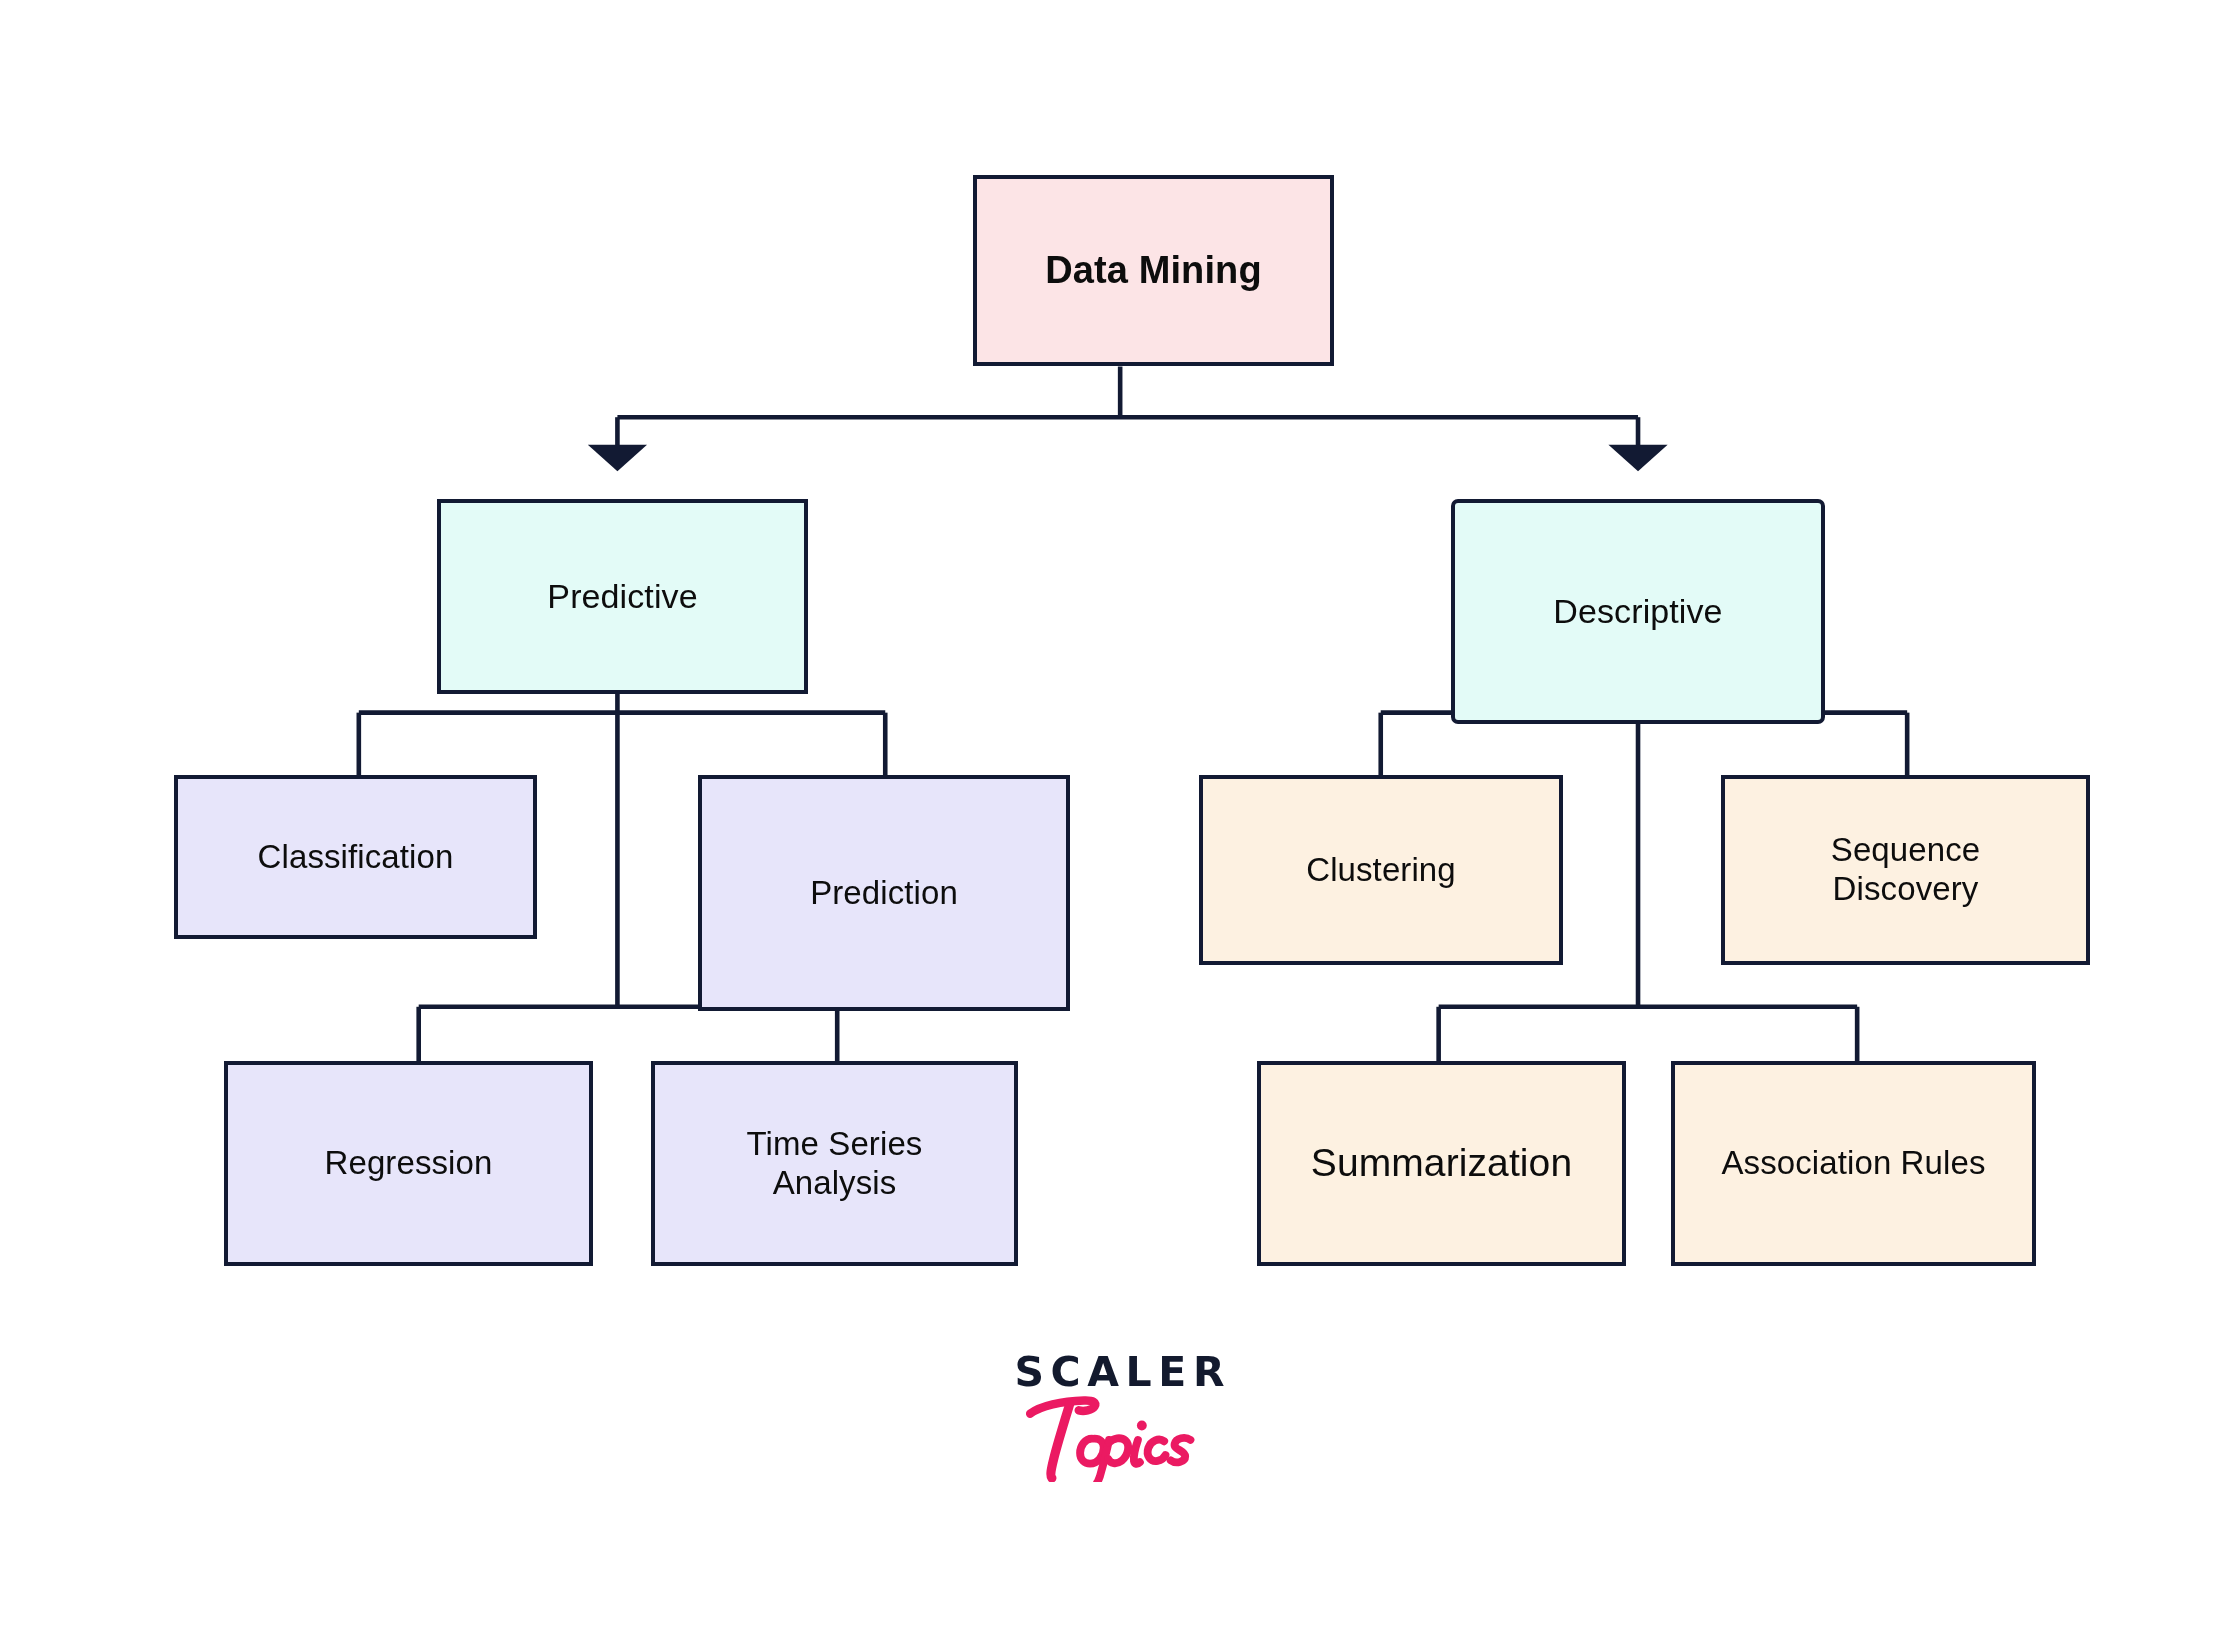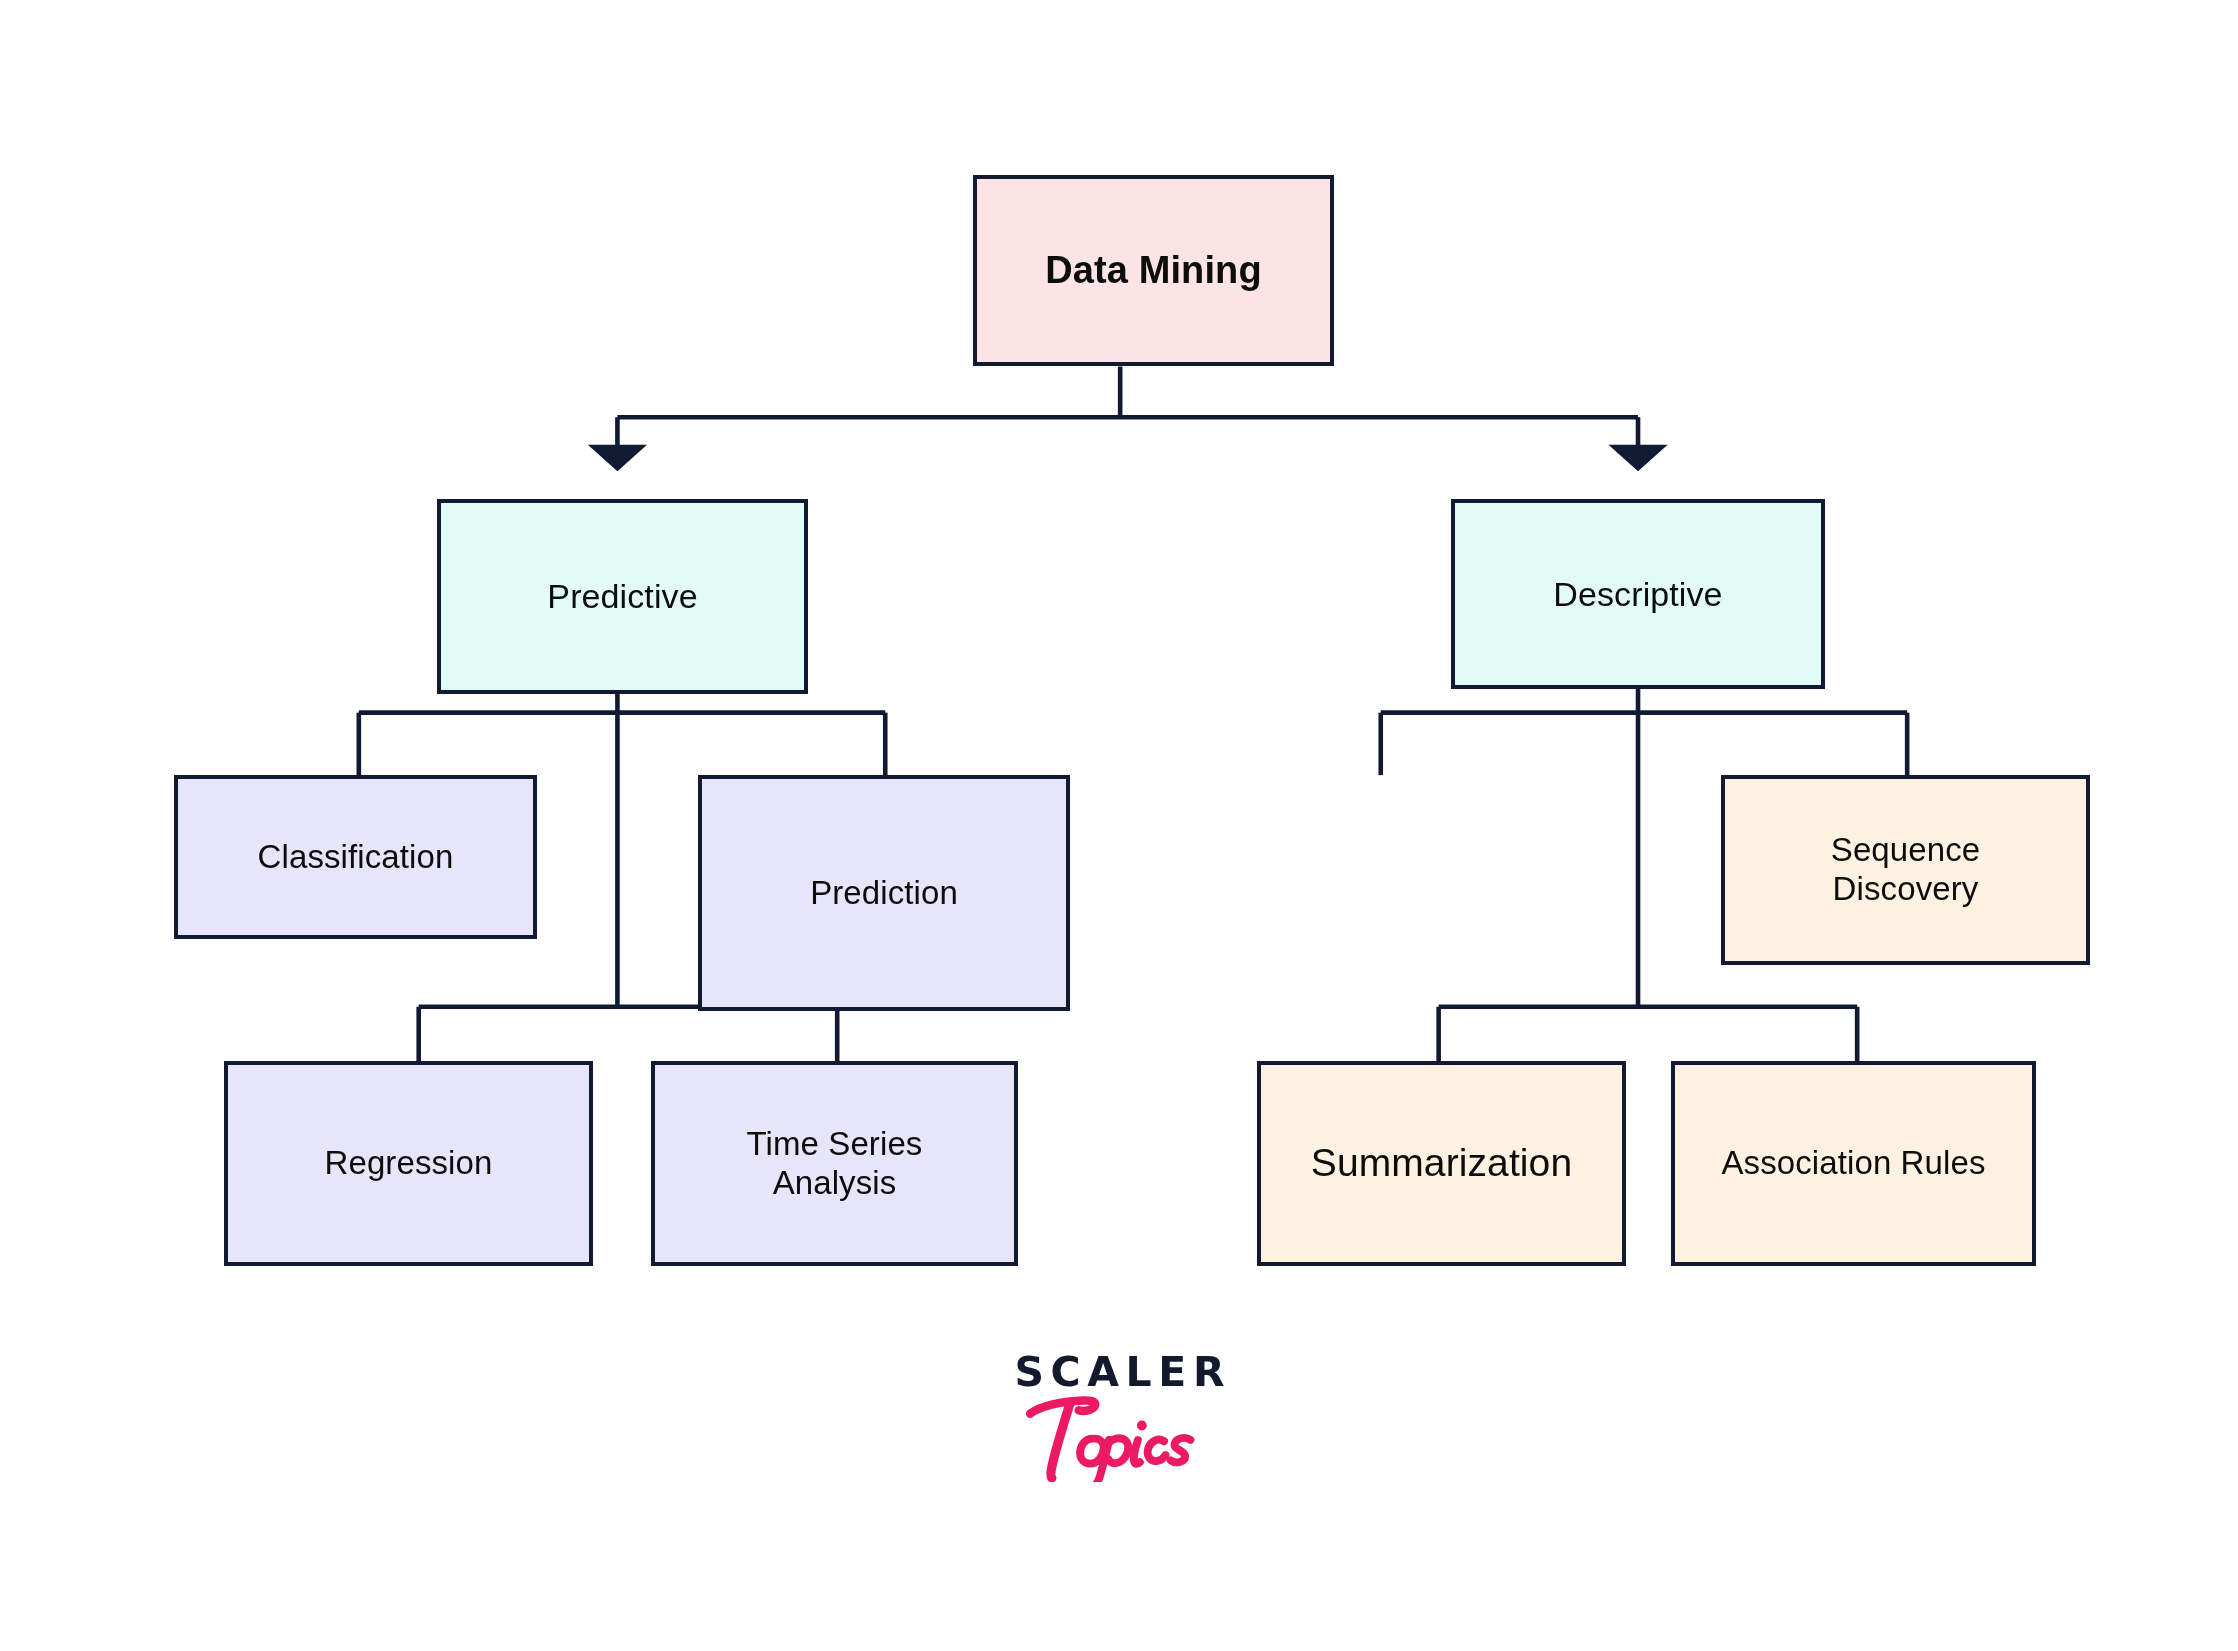--- a/index.html
+++ b/index.html
@@ -125,32 +125,35 @@
   </svg>
 
   <div class="node root fill-pink" style="left:940px; top:175px; width:361px; height:191px; font-size:38px;margin-left:33px;">
     <span class="label">Data Mining</span>
   </div>
 
   <div class="node fill-cyan" style="left:437px; top:471px; width:371px; height:195px; font-size:34px;">
     <span class="label">Predictive</span>
   </div>
 
-  <div class="node fill-cyan" style="left:1451px; top:471px; width:374px; height:190px; font-size:34px;">
+  <div class="node fill-cyan" style="left:1451px; top:471px; width:374px; height:225px; font-size:34px;border-radius:7px;">
     <span class="label">Descriptive</span>
   </div>
 
   <div class="node fill-lavender" style="left:174px; top:775px; width:363px; height:164px; font-size:33px;">
     <span class="label">Classification</span>
   </div>
 
   <div class="node fill-lavender" style="left:698px; top:775px; width:372px; height:236px; font-size:33px;">
     <span class="label">Prediction</span>
   </div>
 
+  <div class="node fill-cream" style="left:1199px; top:775px; width:364px; height:190px; font-size:33px;">
+    <span class="label">Clustering</span>
+  </div>
 
   <div class="node fill-cream" style="left:1721px; top:775px; width:369px; height:190px; font-size:33px;">
     <span class="label">Sequence
 Discovery</span>
   </div>
 
   <div class="node fill-lavender" style="left:224px; top:1061px; width:369px; height:205px; font-size:33px;">
     <span class="label">Regression</span>
   </div>
 

